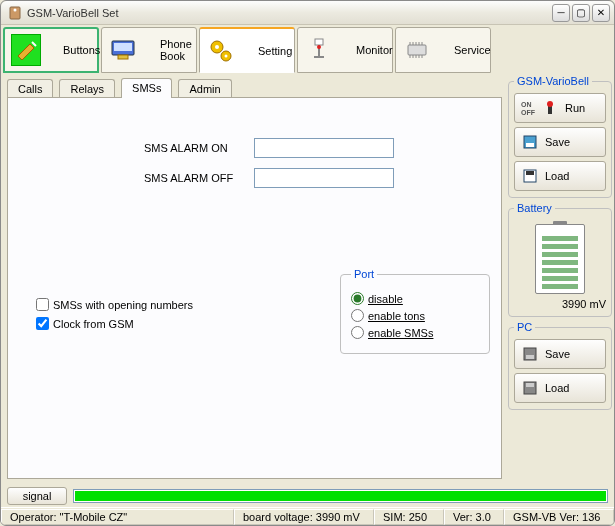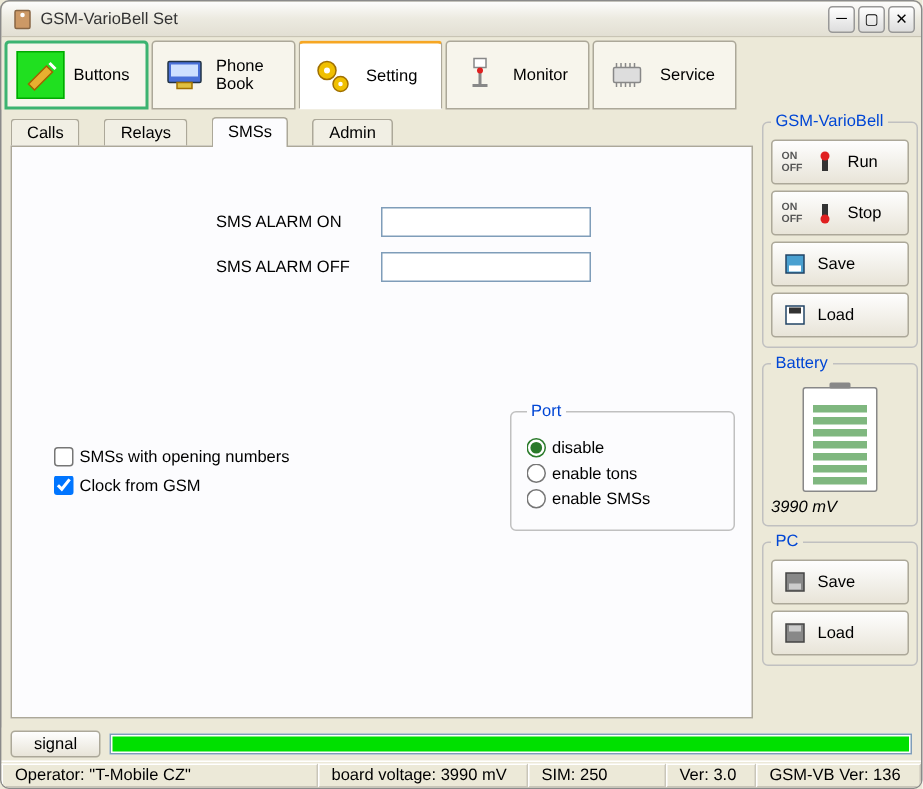--- a/index.html
+++ b/index.html
@@ -53,21 +53,21 @@
   .toolbtn {
     flex: none;
     width: 96px;
     height: 46px;
     border: 1px solid #aca899;
     border-bottom: 1px solid #aca899;
     border-radius: 3px 3px 0 0;
     background: #f7f5ec;
     display: flex;
     align-items: center;
-    gap: 6px;
+    gap: 22px;
     padding: 0 6px;
     cursor: pointer;
   }
   .toolbtn.active {
     background: #fff;
     border-bottom: 1px solid #fff;
     border-top: 2px solid #f6a623;
   }
   .toolbtn .ico {
     width: 32px; height: 32px;
@@ -92,21 +92,21 @@
     background: #ece9d8;
     position: relative;
   }
   .right {
     width: 104px;
     display:flex;flex-direction:column;gap:4px;
   }
   
   .subtabs {
     display: flex;
-    gap: 16px;
+    gap: 6px;
     padding: 0 4px;
     height: 22px;
     align-items: flex-end;
   }
   .subtab {
     border: 1px solid #aca899;
     border-bottom: none;
     border-radius: 3px 3px 0 0;
     background: #f1efe4;
     padding: 3px 10px;
@@ -159,21 +159,21 @@
   fieldset.port {
     position: absolute;
     left: 330px; top: 170px;
     width: 150px;
     border: 1px solid #c0c0c0;
     border-radius: 4px;
     padding: 8px 6px 10px 10px;
     background: #fcfcfe;
   }
   fieldset legend { color: #0046d5; font-size:11px; padding: 0 3px;}
-  .radiorow { display:flex;align-items:center;gap:4px;margin:4px 0; }
+  .radiorow { display:flex;align-items:center;gap:4px;margin:4px 0;text-decoration:underline; }
   .radiorow input { margin:0; accent-color:#2a7a2a; }
   
   fieldset.rgrp {
     border: 1px solid #c0c0c0;
     border-radius: 4px;
     padding: 6px 5px;
     background: #ece9d8;
     margin: 0;
   }
   fieldset.rgrp legend { color: #0046d5; font-size:11px; padding: 0 3px;}
@@ -200,21 +200,21 @@
     background: #fff;
     padding: 4px 6px;
     display:flex;flex-direction:column;gap:3px;justify-content:flex-end;
     position:relative;
   }
   .battery::before{
     content:"";position:absolute;top:-4px;left:50%;transform:translateX(-50%);
     width:14px;height:4px;background:#888;border-radius:1px;
   }
   .battery .bar{height:5px;background:#7fb77f;}
-  .battval{ text-align:left;font-style:italic; }
+  .battval{ text-align:right; }
   
   .signalrow {
     height: 22px;
     display:flex;align-items:center;gap:6px;padding:0 6px;
     background:#ece9d8;
   }
   .sigbtn {
     width:60px;height:18px;border:1px solid #aca899;border-radius:3px;
     background:linear-gradient(#fefefe,#e8e4d8);
     font-size:11px;cursor:pointer;
@@ -362,33 +362,20 @@
           </span>
         <span class="smico">
             <svg width="12" height="16" viewBox="0 0 12 16">
               <rect x="4" y="2" width="4" height="12" fill="#333"></rect>
               <circle cx="6" cy="4" r="3" fill="#e02020"></circle>
             </svg>
           </span>
         <span>Run</span>
       </div>
       <div class="rbtn">
-        <span class="onoff">
-            <span>ON</span>
-            <span>OFF</span>
-          </span>
-        <span class="smico">
-            <svg width="12" height="16" viewBox="0 0 12 16">
-              <rect x="4" y="2" width="4" height="12" fill="#333"></rect>
-              <circle cx="6" cy="12" r="3" fill="#e02020"></circle>
-            </svg>
-          </span>
-        <span>Stop</span>
-      </div>
-      <div class="rbtn">
         <span class="smico">
             <svg width="16" height="16" viewBox="0 0 16 16">
               <rect x="2" y="2" width="12" height="12" fill="#4aa0d0" stroke="#246"></rect>
               <rect x="4" y="9" width="8" height="4" fill="#fff"></rect>
             </svg>
           </span>
         <span>Save</span>
       </div>
       <div class="rbtn">
         <span class="smico">
@@ -442,16 +429,16 @@
 <div class="signalrow">
   <button class="sigbtn">signal</button>
   <div class="sigbar">
       <div class="sigfill"></div>
     </div>
 </div>
 
 <div class="statusbar">
   <div class="cell flex">Operator: "T-Mobile CZ"</div>
   <div class="cell" style="width:140px">board voltage: 3990 mV</div>
-  <div class="cell" style="width:92px">SIM: 250</div>
+  <div class="cell" style="width:70px">SIM: 250</div>
   <div class="cell" style="width:60px">Ver: 3.0</div>
   <div class="cell" style="width:110px">GSM-VB Ver: 136</div>
 </div>
 
 </body></html>

